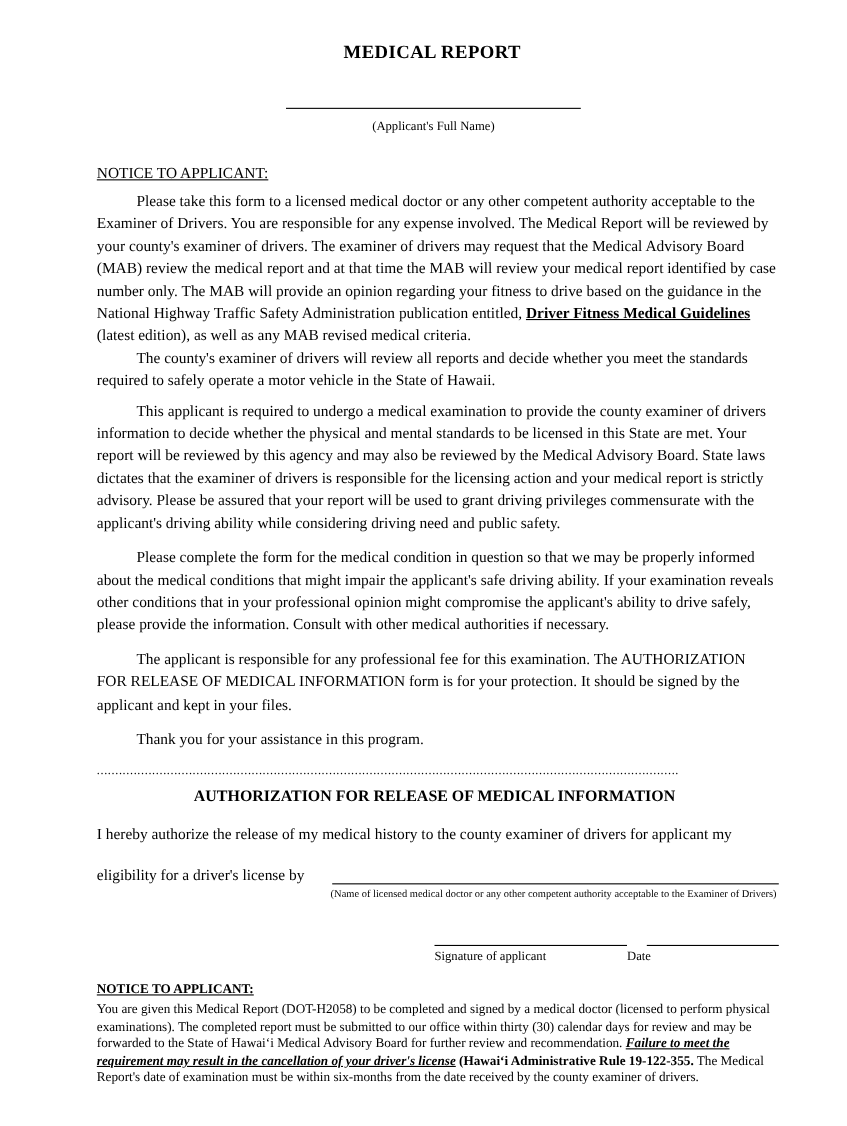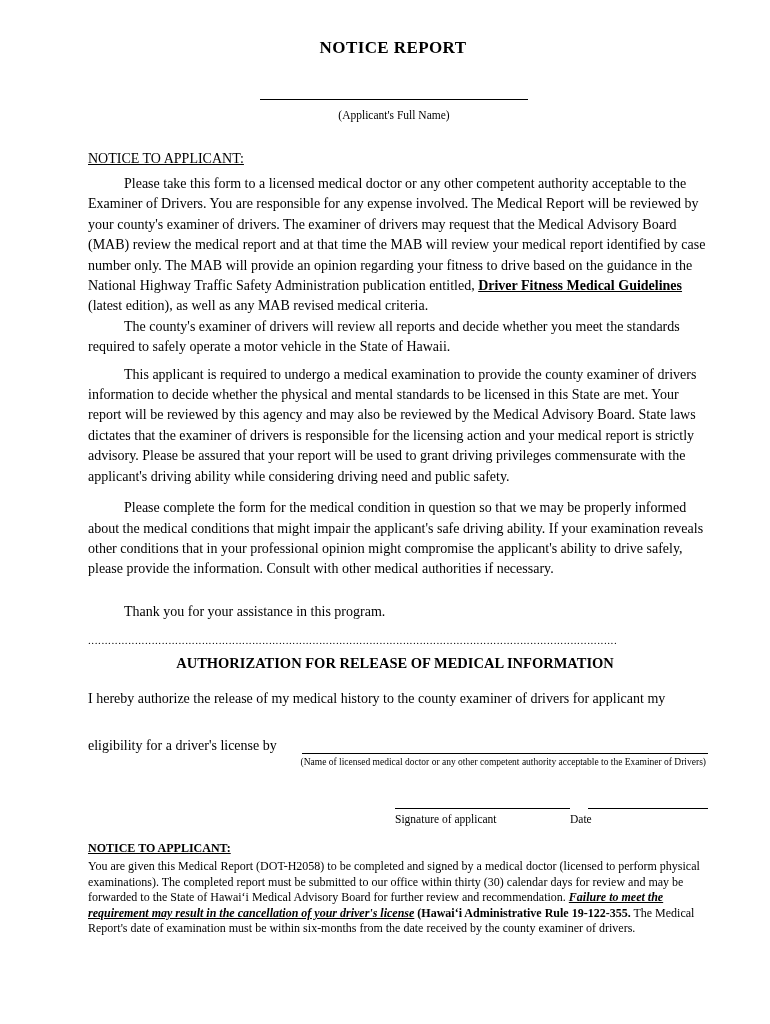--- a/index.html
+++ b/index.html
@@ -80,24 +80,23 @@
     font-size: 14.5px;
     margin-top: 8px;
     padding-right: 6px;
   }
   .auth-body {
     font-size: 14px;
     margin-top: 17px;
     line-height: 20px;
   }
   .elig-row {
-    margin-top: 29px;
+    margin-top: 19px;
     font-size: 14px;
     display: flex;
-    align-items: flex-end;
     gap: 20px;
   }
   .elig-line {
     flex: 1;
     border-bottom: 1px solid #000;
     height: 14px;
     margin-left: 5px;
   }
   .elig-caption {
     font-size: 9.5px;
@@ -142,40 +141,41 @@
     font-weight: bold;
     font-style: italic;
     text-decoration: underline;
   }
 </style>
 </head>
 <body>
 
 <div class="page">
 
-  <div class="doc-title">NOTICE REPORT</div>
+  <div class="doc-title">MEDICAL REPORT</div>
 
   <div class="name-line-wrap">
     <span class="name-line"></span>
   </div>
   <div class="name-caption">(Applicant's Full Name)</div>
 
   <div class="section-head">NOTICE TO APPLICANT:</div>
 
   <div class="gap-xs"></div>
   <p class="body indent"><span>Please take this form to a licensed medical doctor or any other competent authority acceptable to the Examiner of Drivers.  You are responsible for any expense involved.  The Medical Report will be reviewed by your county's examiner of drivers.  The examiner of drivers may request that the Medical Advisory Board (MAB) review the medical report and at that time the MAB will review your medical report identified by case number only.  The MAB will provide an opinion regarding your fitness to drive based on the guidance in the National Highway Traffic Safety Administration publication entitled, </span><span class="u">Driver Fitness Medical Guidelines</span><span> (latest edition), as well as any MAB revised medical criteria.</span></p>
 
   <p class="body indent">The county's examiner of drivers will review all reports and decide whether you meet the standards required to safely operate a motor vehicle in the State of Hawaii.</p>
 
 
   <div class="gap-xs"></div>
   <p class="body indent">This applicant is required to undergo a medical examination to provide the county examiner of drivers information to decide whether the physical and mental standards to be licensed in this State are met.  Your report will be reviewed by this agency and may also be reviewed by the Medical Advisory Board.  State laws dictates that the examiner of drivers is responsible for the licensing action and your medical report is strictly advisory.  Please be assured that your report will be used to grant driving privileges commensurate with the applicant's driving ability while considering driving need and public safety.</p>
   <div class="gap-sm"></div>
   <p class="body indent">Please complete the form for the medical condition in question so that we may be properly informed about the medical conditions that might impair the applicant's safe driving ability.  If your examination reveals other conditions that in your professional opinion might compromise the applicant's ability to drive safely, please provide the information.  Consult with other medical authorities if necessary.</p>
   <div class="gap-sm"></div>
+  <p class="body indent">The applicant is responsible for any professional fee for this examination.  The AUTHORIZATION FOR RELEASE OF MEDICAL INFORMATION form is for your protection.  It should be signed by the applicant and kept in your files.</p>
   <div class="gap-sm"></div>
   <p class="body indent">Thank you for your assistance in this program.</p>
 
   <div class="dotted-rule">..............................................................................................................................................................</div>
 
   <div class="auth-title">AUTHORIZATION FOR RELEASE OF MEDICAL INFORMATION</div>
 
   <div class="auth-body">I hereby authorize the release of my medical history to the county examiner of drivers for applicant my</div>
 
   <div class="elig-row">

